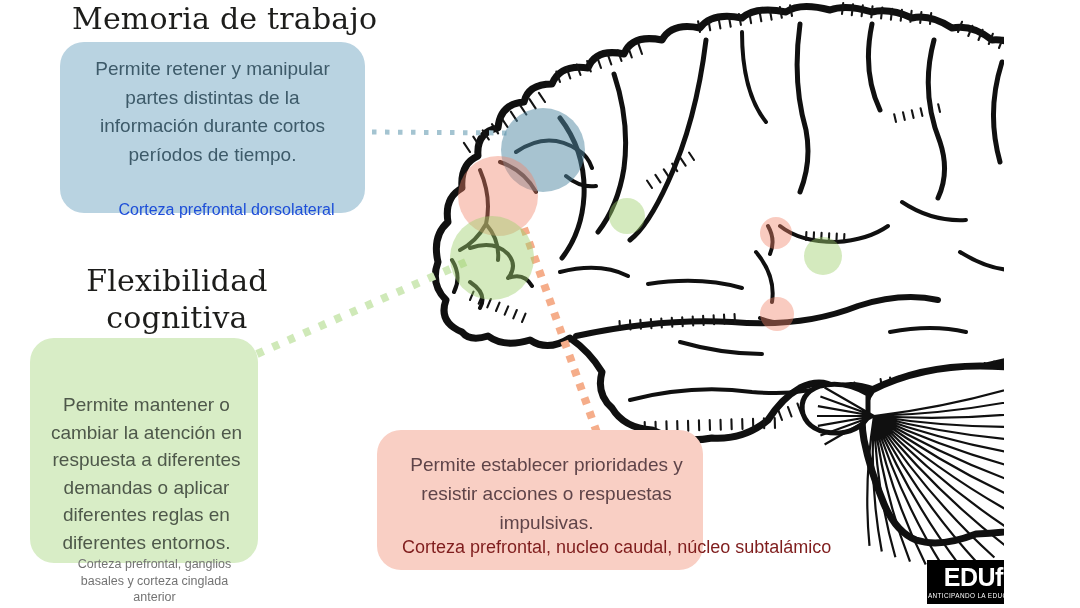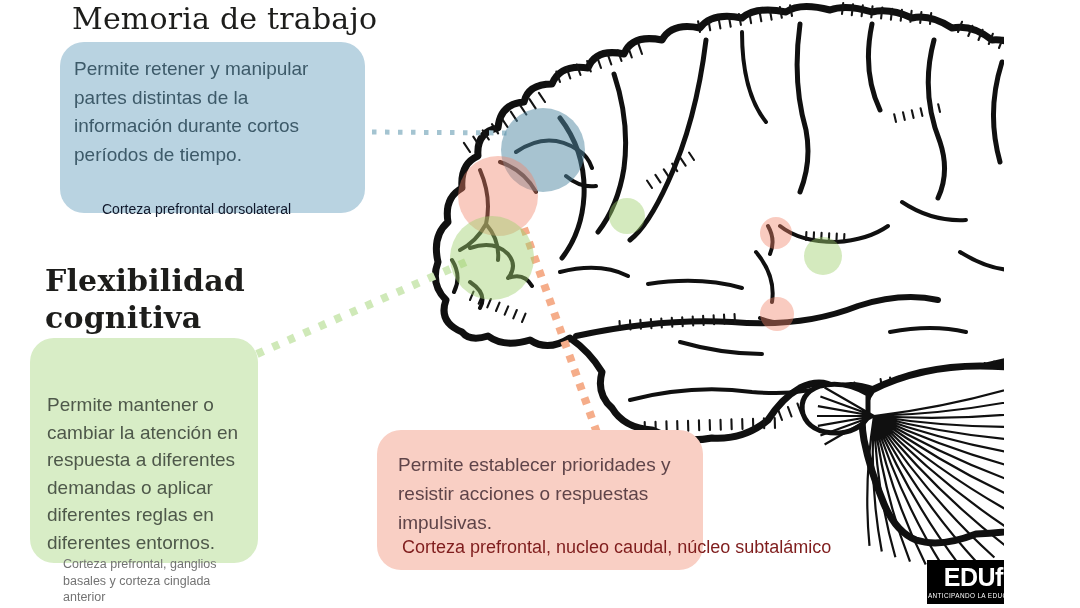--- a/index.html
+++ b/index.html
@@ -1,31 +1,31 @@
 <!DOCTYPE html>
 <html><head>
 <meta charset="utf-8">
 <style>
   html,body{margin:0;padding:0;background:#fff;}
   .stage{position:relative;width:1004px;height:608px;background:#ffffff;overflow:hidden;
-         font-family:"Liberation Sans",sans-serif;}
+         font-family:"Liberation Sans",sans-serif;text-align:center;}
   svg.brain{position:absolute;left:0;top:0;z-index:1;}
   .heading{position:absolute;z-index:3;font-family:"DejaVu Serif",serif;font-weight:500;
            color:#1d1d1b;font-size:30px;line-height:37px;letter-spacing:.2px;}
   #h-memoria{left:72px;top:0px;}
-  #h-flex{left:45px;top:262px;width:230px;font-weight:bold;}
+  #h-flex{left:62px;top:262px;width:230px;}
   #h-inhib{left:345px;top:390px;}
   .card{position:absolute;z-index:2;border-radius:24px;box-sizing:border-box;
         display:flex;flex-direction:column;}
   .card p{margin:0;font-size:19px;line-height:28.5px;}
   .card .region{display:block;margin-top:auto;}
   #card-memoria{left:60px;top:42px;width:305px;height:171px;background:#b9d3e1;
                 padding:13px 14px 16px 14px;gap:32px;}
   #card-memoria p{color:#3d5a69;}
-  #card-memoria .region{color:#0f172a;font-size:14px;margin-left:28px;}
+  #card-memoria .region{color:#1d4ed8;font-size:16px;margin-left:28px;}
   #card-flex{left:30px;top:338px;width:228px;height:225px;background:#d8edc6;
              padding:11px 12px 13px 17px;}
   #card-flex p{color:#4e584a;line-height:27.5px;margin-top:42px;}
   #card-flex .region{color:#737373;font-size:12.5px;line-height:16.5px;margin-left:16px;}
   #card-inhib{left:337px;top:430px;width:326px;height:140px;background:#f9cfc4;
               padding:20px 8px 14px 21px;margin-left:40px;}
   #card-inhib p{color:#5f4449;line-height:29px;}
   #card-inhib .region{color:#7f1d1d;font-size:18px;white-space:nowrap;padding-left:4px;}
   .logo{position:absolute;z-index:3;left:927px;top:560px;width:150px;height:44px;
         background:#000000;color:#fff;display:flex;flex-direction:column;

